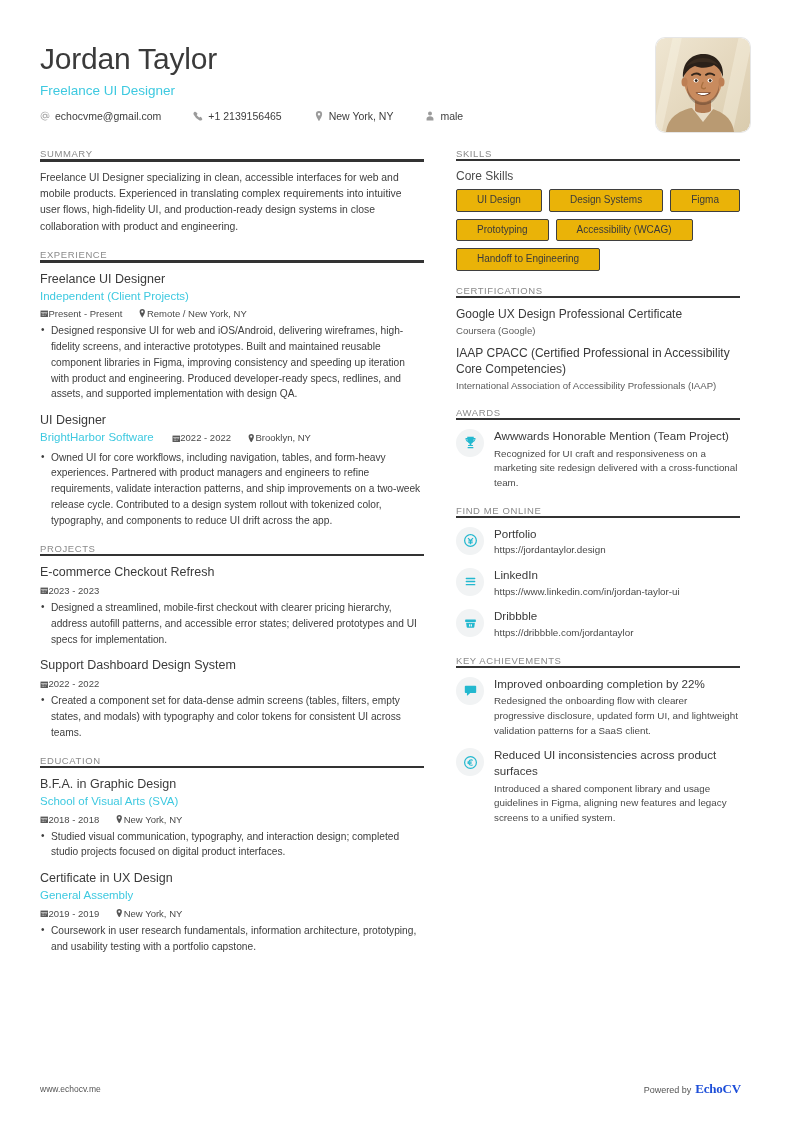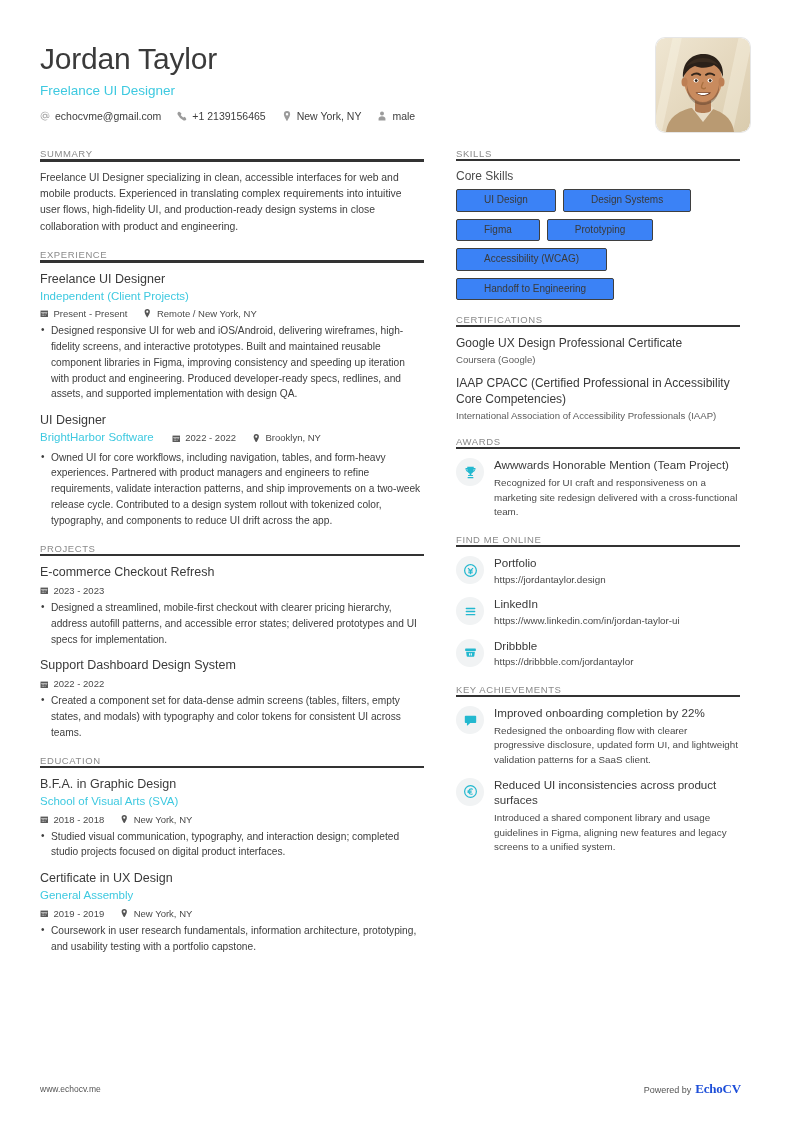--- a/index.html
+++ b/index.html
@@ -14,21 +14,21 @@
 
   
   .header { display: flex; justify-content: space-between; align-items: flex-start;
             padding: 38px 44px 0 40px; gap: 35px; }
   .hdr-left { padding-top: 4px; }
   .name { font-size: 30px; font-weight: 400; color: #3a3a3a; letter-spacing: -0.2px;
           line-height: 1.15; }
   .role { font-size: 13.5px; color: #3ec9e0; margin-top: 6px; font-weight: 400; }
   .contact-row { display: flex; align-items: center; gap: 7px; margin-top: 12px;
                  font-size: 10.5px; color: #3d3d3d; flex-wrap: wrap; }
-  .contact-item { display: inline-flex; align-items: center; gap: 5px; margin-right: 9px; }
+  .contact-item { display: inline-flex; align-items: center; gap: 5px; margin-right: 25px; }
   .c-ico { width: 10px; height: 10px; display: inline-block; color: #9b9b9b; flex: none; }
   .c-ico svg { width: 10px; height: 10px; display: block; fill: #9b9b9b; }
 
   .photo { width: 94px; height: 94px; border-radius: 9px; overflow: hidden;
            flex: none; box-shadow: 0 0 0 1px #e6e6e6; }
   .photo svg { display: block; width: 94px; height: 94px; }
 
   
   .cols { display: flex; padding: 16px 44px 0 40px; gap: 32px; align-items: flex-start; }
   .col-left { width: 384px; flex: none; }
@@ -42,39 +42,39 @@
   .sec-rule { height: 2.5px; background: #333333; margin-bottom: 8px; }
   .col-right .sec-rule { height: 2px; }
 
   
   .entry { margin-bottom: 10px; }
   .entry:last-child { margin-bottom: 0; }
   .e-title { font-size: 12.5px; color: #3a3a3a; font-weight: 400; line-height: 1.35; }
   .e-org { font-size: 11.5px; color: #3ec9e0; margin-top: 1px; line-height: 1.35; }
   .e-meta { display: flex; align-items: center; gap: 16px; margin-top: 4px;
             font-size: 9.5px; color: #4a4a4a; flex-wrap: wrap; }
-  .meta-item { display: inline-flex; align-items: center; gap: 5px; }
+  .meta-item { display: inline-flex; align-items: center; }
   .meta-item svg { width: 8.5px; height: 8.5px; fill: #555; display: block; flex: none; }
 
   .orgline { display: flex; align-items: center; gap: 18px; flex-wrap: wrap; margin-top: 1px; }
   .orgline .e-org { margin-top: 0; }
 
   ul.bullets { list-style: none; margin-top: 4px; }
   ul.bullets li { position: relative; padding-left: 11px; font-size: 10.2px;
                   line-height: 1.55; color: #3d3d3d; margin-bottom: 2px; }
   ul.bullets li:before { content: "•"; position: absolute; left: 1px; top: -1px;
                          color: #3d3d3d; font-size: 10px; }
 
   .summary-text { font-size: 10.4px; line-height: 1.58; color: #3d3d3d; }
 
   
   .skill-group-title { font-size: 12px; color: #4a4a4a; margin-bottom: 6px; }
   .chips { display: flex; flex-wrap: wrap; gap: 7px; }
-  .chip { border: 1px solid #3f3f3f; border-radius: 2px; padding: 4px 27px;
-          font-size: 10px; color: #3a3a3a; line-height: 1.25; background: #3b82f6; }
+  .chip { border: 1px solid #3f3f3f; border-radius: 2px; padding: 4px 20px;
+          font-size: 10px; color: #3a3a3a; line-height: 1.25; background: #eab308; }
 
   
   .cert { margin-bottom: 8px; }
   .cert:last-child { margin-bottom: 0; }
   .cert-name { font-size: 12px; color: #3a3a3a; line-height: 1.35; }
   .cert-issuer { font-size: 9.6px; color: #5c5c5c; line-height: 1.4; margin-top: 2px; }
 
   
   .ibox { display: flex; gap: 10px; margin-bottom: 9px; align-items: flex-start; }
   .ibox:last-child { margin-bottom: 0; }

